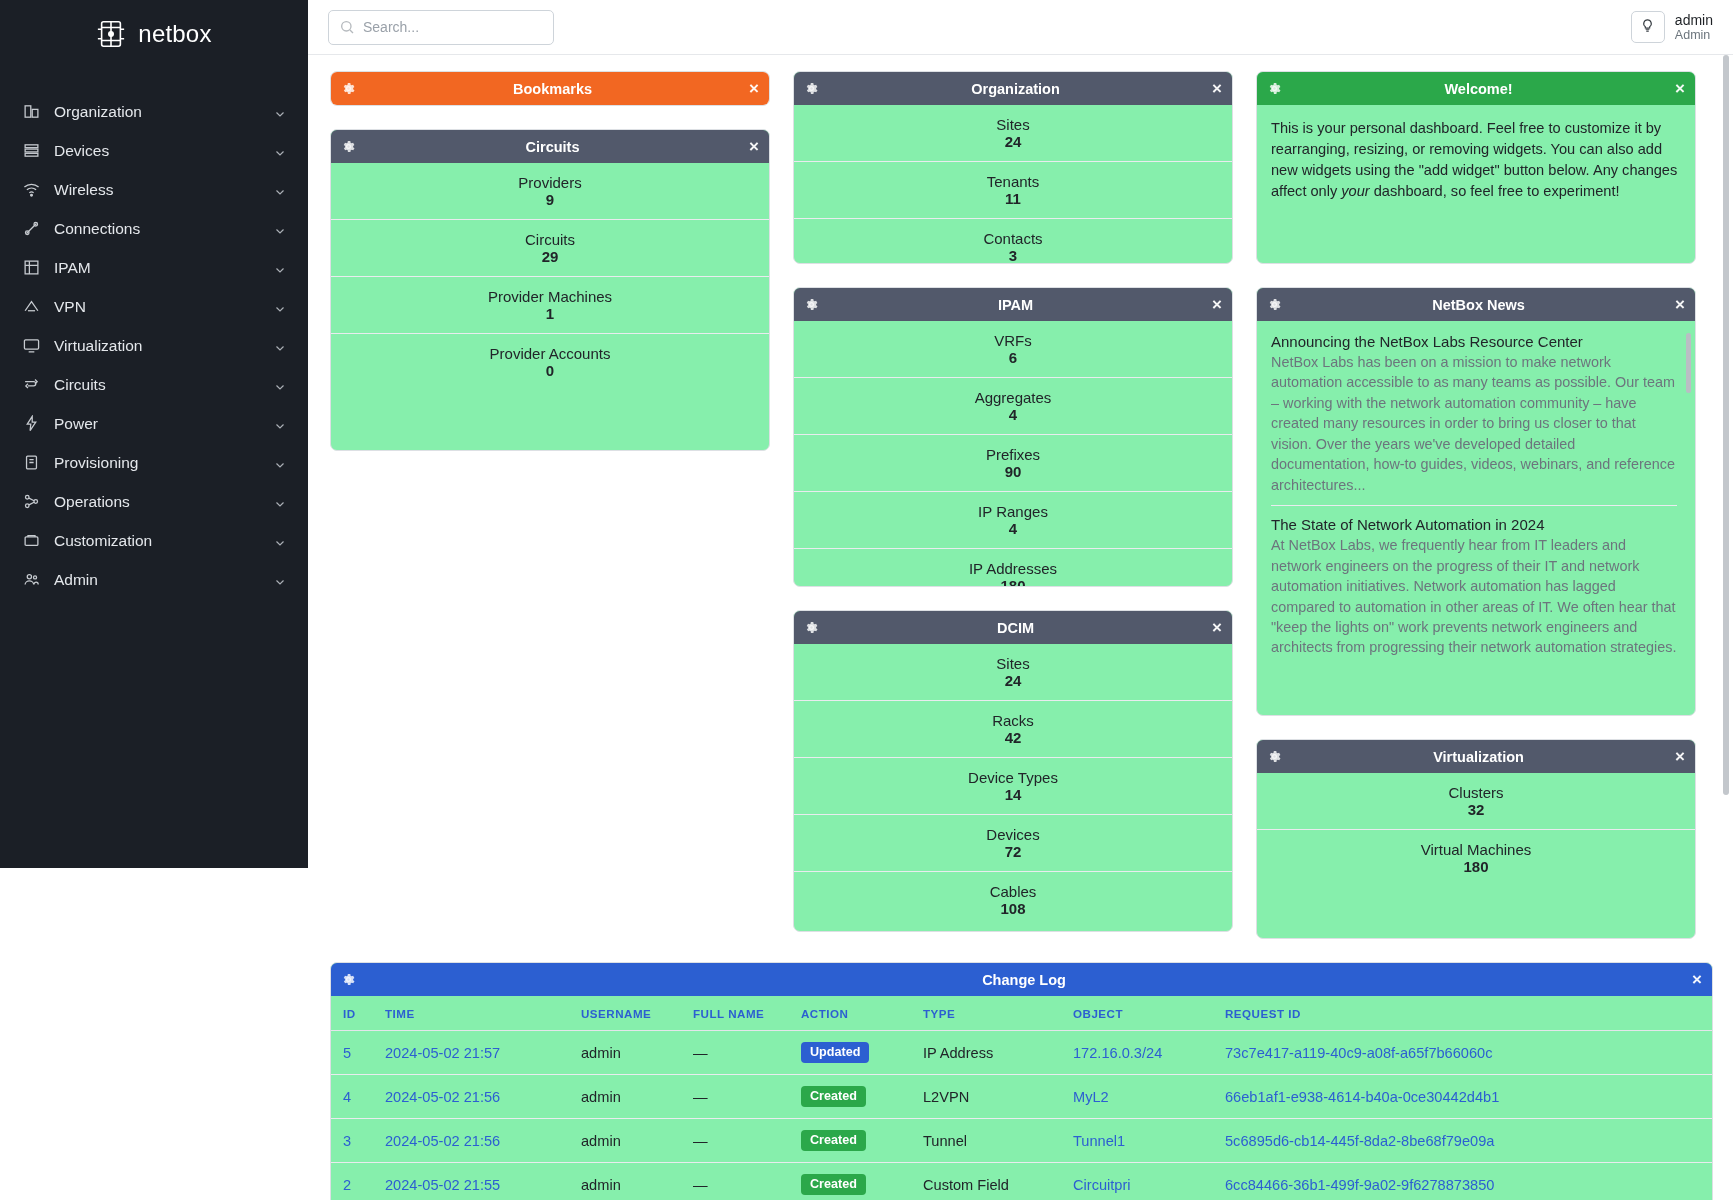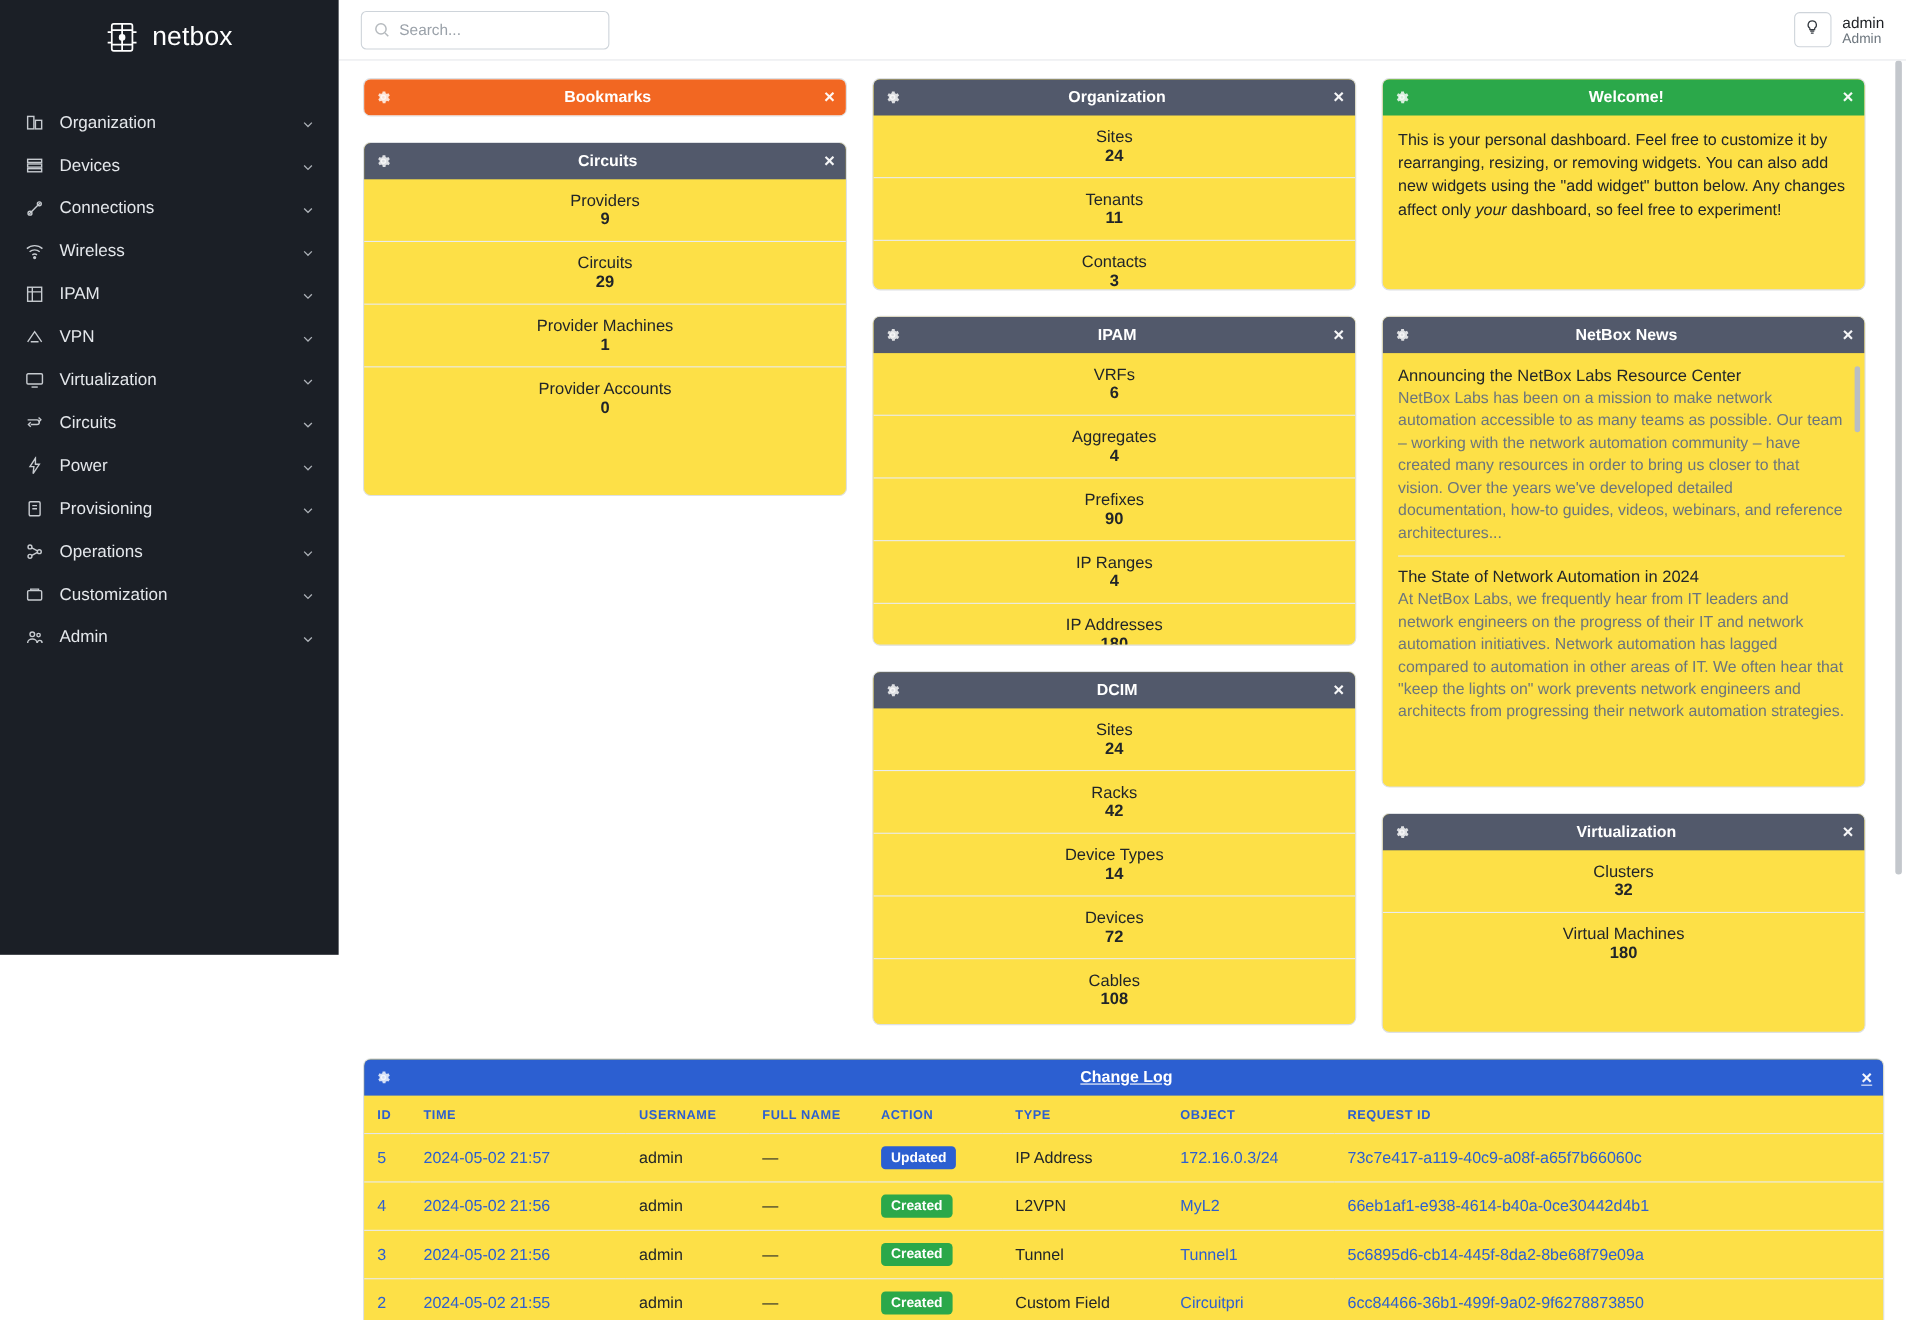--- a/index.html
+++ b/index.html
@@ -133,36 +133,36 @@
     display: grid;
     grid-template-columns: 440px 440px 440px;
     gap: 23px;
     align-items: start;
   }
   .col { display: flex; flex-direction: column; gap: 23px; }
 
   .card {
     border: 1px solid #dde0e4;
     border-radius: 7px;
-    background: #fde047;
+    background: #86efac;
     overflow: hidden;
   }
   .card-head {
     height: 33px;
     display: flex;
     align-items: center;
     padding: 0 10px;
     color: #fff;
     font-size: 14.5px;
     font-weight: 700;
     background: #52596b;
   }
   .card-head.orange { background: #f26722; }
   .card-head.green { background: #2ba84a; }
-  .card-head.blue { background: #2c5fd1; text-decoration: underline; }
+  .card-head.blue { background: #2c5fd1; }
   .card-head .gear { width: 15px; height: 15px; opacity: .95; cursor: pointer; }
   .card-head .title { flex: 1; text-align: center; }
   .card-head .x { font-size: 17px; line-height: 1; opacity: .95; cursor: pointer; }
 
   .card-body { padding: 0; }
   .list-row {
     display: flex;
     align-items: center;
     justify-content: space-between;
     padding: 11px 14px;
@@ -294,41 +294,41 @@
       <span class="chev">
         <svg width="12" height="12" viewBox="0 0 24 24" fill="none" stroke="#cfd4da" stroke-width="2.4">
             <path d="M5 9l7 7 7-7"></path>
           </svg>
       </span>
     </div>
 
     <div class="nav-item">
       <span class="nav-icon">
         <svg width="17" height="17" viewBox="0 0 24 24" fill="none" stroke="#dfe3e8" stroke-width="1.8">
+            <path d="M2 8.5a15 15 0 0120 0M5.5 12.5a10 10 0 0113 0M9 16.5a5 5 0 016 0"></path>
+            <circle cx="12" cy="20" r="1.2" fill="#dfe3e8"></circle>
+          </svg>
+      </span>
+      <span class="nav-label">Wireless</span>
+      <span class="chev">
+        <svg width="12" height="12" viewBox="0 0 24 24" fill="none" stroke="#cfd4da" stroke-width="2.4">
+            <path d="M5 9l7 7 7-7"></path>
+          </svg>
+      </span>
+    </div>
+
+    <div class="nav-item">
+      <span class="nav-icon">
+        <svg width="17" height="17" viewBox="0 0 24 24" fill="none" stroke="#dfe3e8" stroke-width="1.8">
             <path d="M5 19L19 5"></path>
             <circle cx="6" cy="18" r="2.5"></circle>
             <circle cx="18" cy="6" r="2.5"></circle>
           </svg>
       </span>
       <span class="nav-label">Connections</span>
-      <span class="chev">
-        <svg width="12" height="12" viewBox="0 0 24 24" fill="none" stroke="#cfd4da" stroke-width="2.4">
-            <path d="M5 9l7 7 7-7"></path>
-          </svg>
-      </span>
-    </div>
-
-    <div class="nav-item">
-      <span class="nav-icon">
-        <svg width="17" height="17" viewBox="0 0 24 24" fill="none" stroke="#dfe3e8" stroke-width="1.8">
-            <path d="M2 8.5a15 15 0 0120 0M5.5 12.5a10 10 0 0113 0M9 16.5a5 5 0 016 0"></path>
-            <circle cx="12" cy="20" r="1.2" fill="#dfe3e8"></circle>
-          </svg>
-      </span>
-      <span class="nav-label">Wireless</span>
       <span class="chev">
         <svg width="12" height="12" viewBox="0 0 24 24" fill="none" stroke="#cfd4da" stroke-width="2.4">
             <path d="M5 9l7 7 7-7"></path>
           </svg>
       </span>
     </div>
 
     <div class="nav-item">
       <span class="nav-icon">
         <svg width="17" height="17" viewBox="0 0 24 24" fill="none" stroke="#dfe3e8" stroke-width="1.8">

